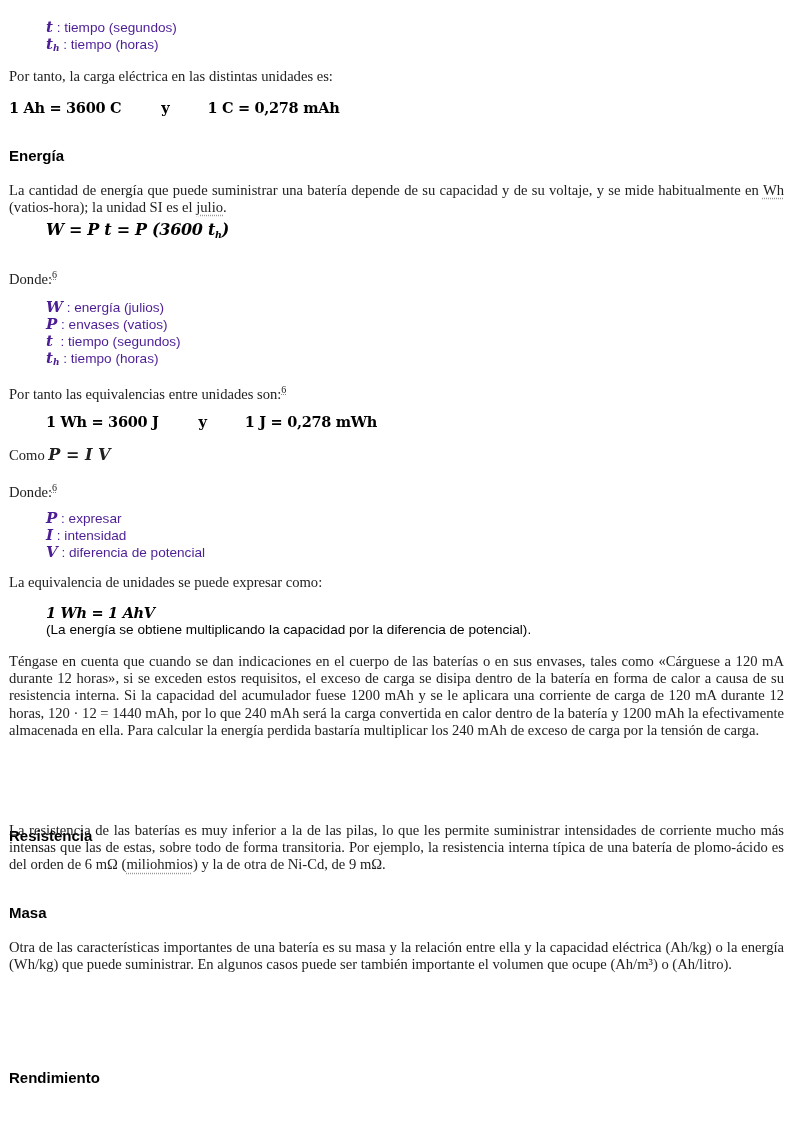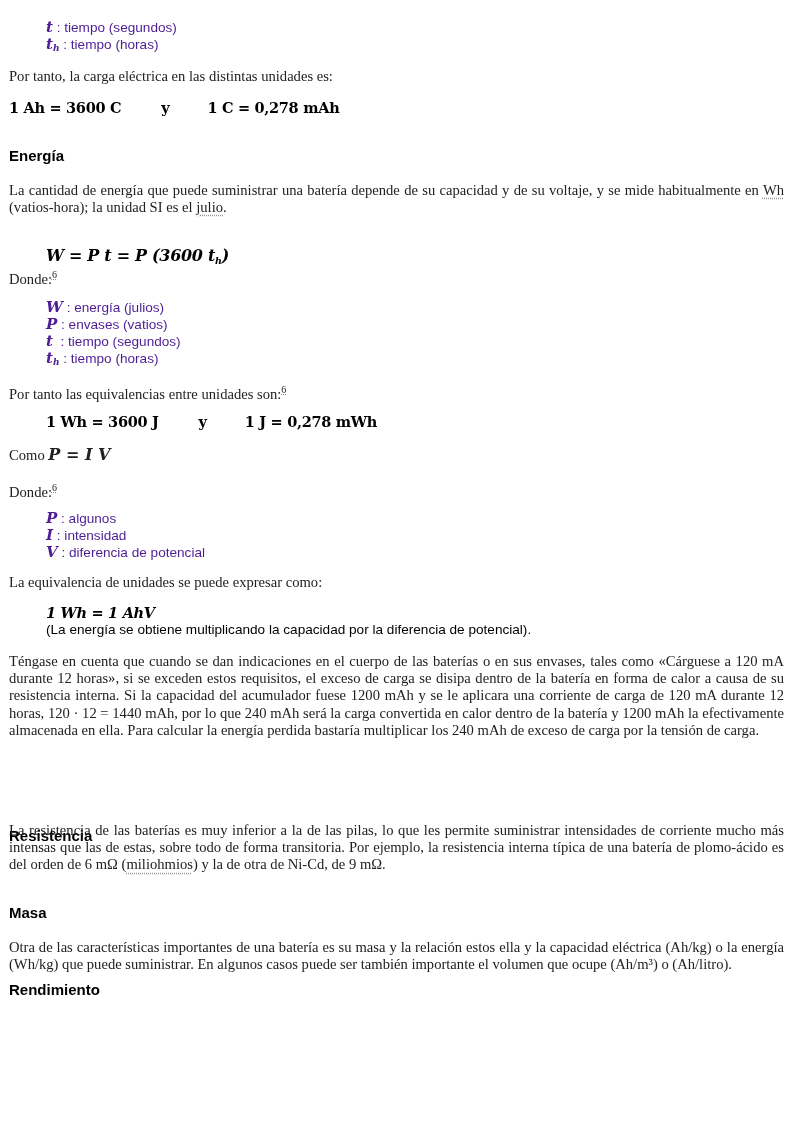--- a/index.html
+++ b/index.html
@@ -49,21 +49,21 @@
   <div class="p single" style="top:68px;">Por tanto, la carga eléctrica en las distintas unidades es:</div>
 
   <div class="eq" style="top:99px; left:0;">
     <span>1 Ah = 3600 C</span><span class="gap" style="width:40px"></span><span>y</span><span class="gap" style="width:38px"></span><span>1 C = 0,278 mAh</span>
   </div>
 
   <div class="h2" style="top:146px;">Energía</div>
 
   <div class="p" style="top:182px;"><span>La cantidad de energía que puede suministrar una batería depende de su capacidad y de su voltaje, y se mide habitualmente en </span><a class="dotted">Wh</a><span> (vatios-hora); la unidad SI es el </span><a class="dotted">julio</a><span>.</span></div>
 
-  <div class="eq italic" style="top:246px; left:37px;text-align:center;"><span>W = P t = P (3600 t</span><sub>h</sub><span>)</span></div>
+  <div class="eq italic" style="top:220px; left:37px;text-align:center;"><span>W = P t = P (3600 t</span><sub>h</sub><span>)</span></div>
 
   <div class="p single" style="top:266px;"><span>Donde:</span><a class="ref">6</a></div>
 
   <div class="defs" style="top:299px;">
     <div class="row"><span class="var">W</span><span> : energía (julios)</span></div>
     <div class="row"><span class="var">P</span><span> : envases (vatios)</span></div>
     <div class="row" style="white-space:pre;"><span class="var">t</span><span>  : tiempo (segundos)</span></div>
     <div class="row"><span class="var"><span>t</span><sub>h</sub></span><span> : tiempo (horas)</span></div>
   </div>
 
@@ -71,35 +71,35 @@
 
   <div class="eq" style="top:413px; left:37px;">
     <span>1 Wh = 3600 J</span><span class="gap" style="width:40px"></span><span>y</span><span class="gap" style="width:38px"></span><span>1 J = 0,278 mWh</span>
   </div>
 
   <div class="p single" style="top:446px;"><span>Como </span><span class="var" style="font-size:16px;">P = I V</span></div>
 
   <div class="p single" style="top:479px;"><span>Donde:</span><a class="ref">6</a></div>
 
   <div class="defs" style="top:510px;">
-    <div class="row"><span class="var">P</span><span> : algunos</span></div>
+    <div class="row"><span class="var">P</span><span> : expresar</span></div>
     <div class="row"><span class="var">I</span><span> : intensidad</span></div>
     <div class="row"><span class="var">V</span><span> : diferencia de potencial</span></div>
   </div>
 
   <div class="p single" style="top:574px;">La equivalencia de unidades se puede expresar como:</div>
 
   <div class="eq" style="top:604px; left:37px;font-style:italic;">1 Wh = 1 AhV</div>
   <div class="note" style="top:622px;">(La energía se obtiene multiplicando la capacidad por la diferencia de potencial).</div>
 
   <div class="p" style="top:653px;">Téngase en cuenta que cuando se dan indicaciones en el cuerpo de las baterías o en sus envases, tales como «Cárguese a 120 mA durante 12 horas», si se exceden estos requisitos, el exceso de carga se disipa dentro de la batería en forma de calor a causa de su resistencia interna. Si la capacidad del acumulador fuese 1200 mAh y se le aplicara una corriente de carga de 120 mA durante 12 horas, 120 · 12 = 1440 mAh, por lo que 240 mAh será la carga convertida en calor dentro de la batería y 1200 mAh la efectivamente almacenada en ella. Para calcular la energía perdida bastaría multiplicar los 240 mAh de exceso de carga por la tensión de carga.</div>
 
   <div class="h2" style="top:786px;margin-top:40px;">Resistencia</div>
 
   <div class="p" style="top:822px;"><span>La resistencia de las baterías es muy inferior a la de las pilas, lo que les permite suministrar intensidades de corriente mucho más intensas que las de estas, sobre todo de forma transitoria. Por ejemplo, la resistencia interna típica de una batería de plomo-ácido es del orden de 6 mΩ (</span><a class="dotted">miliohmios</a><span>) y la de otra de Ni-Cd, de 9 mΩ.</span></div>
 
   <div class="h2" style="top:903px;">Masa</div>
 
-  <div class="p" style="top:939px;">Otra de las características importantes de una batería es su masa y la relación estos ella y la capacidad eléctrica (Ah/kg) o la energía (Wh/kg) que puede suministrar. En algunos casos puede ser también importante el volumen que ocupe (Ah/m³) o (Ah/litro).</div>
+  <div class="p" style="top:939px;">Otra de las características importantes de una batería es su masa y la relación entre ella y la capacidad eléctrica (Ah/kg) o la energía (Wh/kg) que puede suministrar. En algunos casos puede ser también importante el volumen que ocupe (Ah/m³) o (Ah/litro).</div>
 
-  <div class="h2" style="top:980px;">Rendimiento</div>
+  <div class="h2" style="top:1068px;">Rendimiento</div>
 
 </div>
 
 </body></html>

